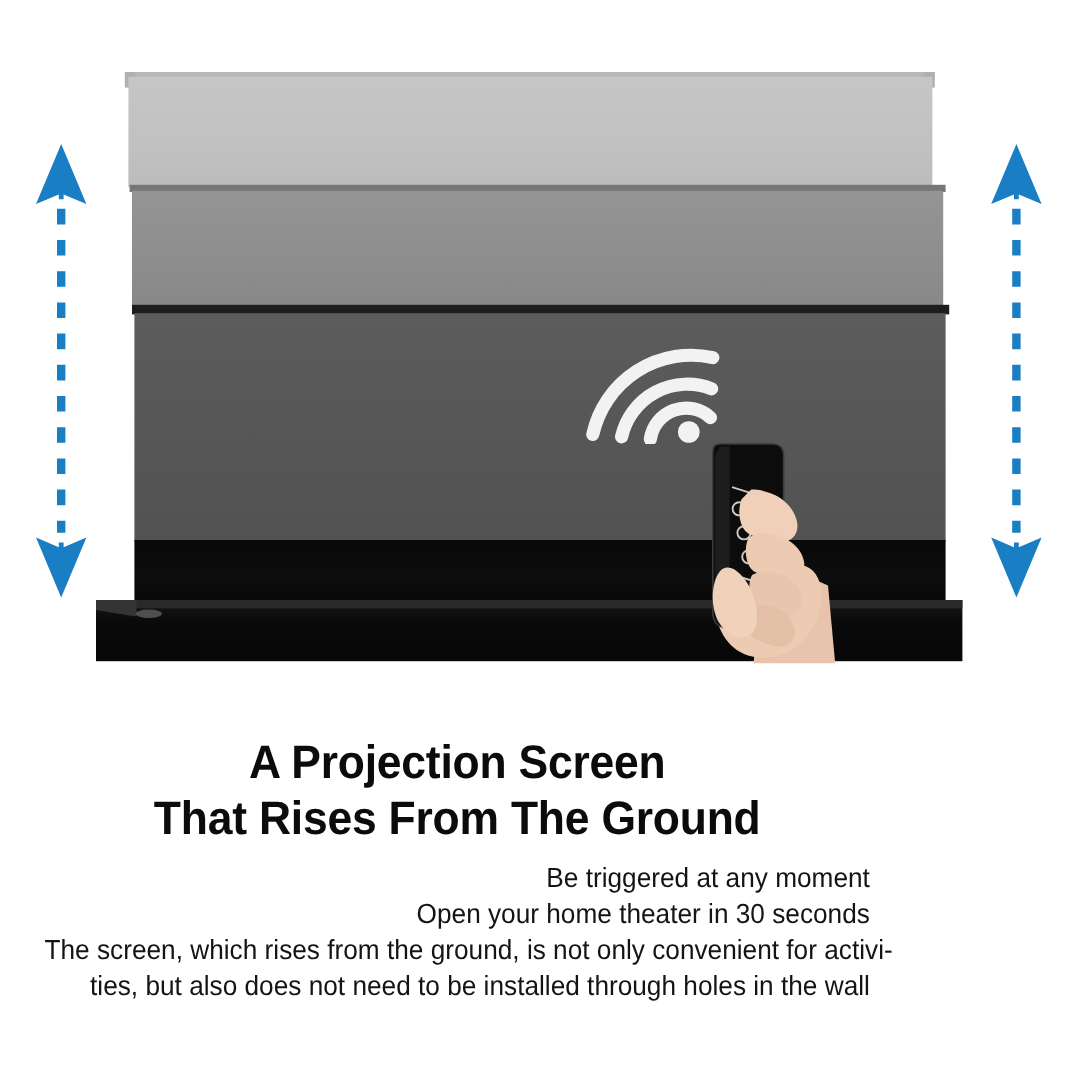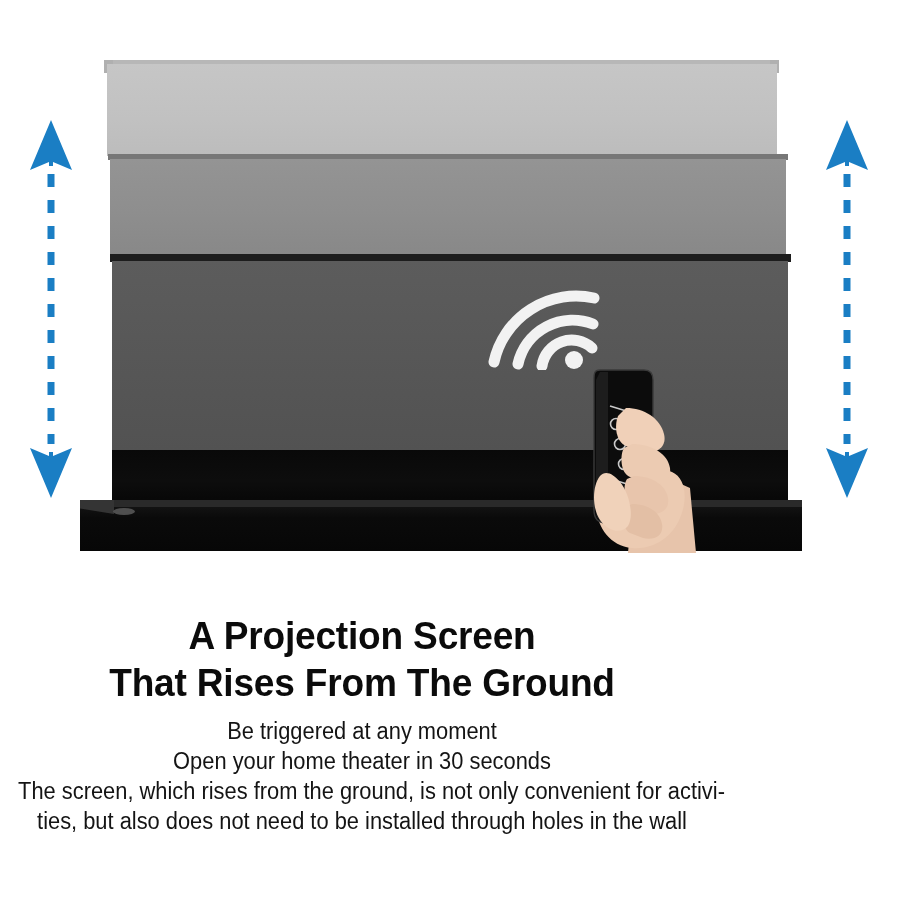--- a/index.html
+++ b/index.html
@@ -164,39 +164,40 @@
   #arrow-left  { left: 28px; }
   #arrow-right { left: 824px; }
 
   
   #text-block {
     position: absolute;
     left: 0;
     top: 612px;
     width: 724px;
     text-align: center;
+    padding-left: 19px;
   }
   .headline {
     color: #0b0b0b;
     font-weight: bold;
     font-size: 39px;
     line-height: 47px;
     letter-spacing: -0.2px;
     white-space: nowrap;
     transform: scaleX(0.95);
   }
   .bodyline {
     color: #141414;
     font-weight: normal;
     font-size: 23px;
     line-height: 30px;
     white-space: nowrap;
     transform: scaleX(0.95);
   }
-  #body-lines { margin-top: 10px; }
+  #body-lines { margin-top: 10px; text-align: right; }
 </style>
 </head>
 <body>
 
 <div id="page">
 
   <div id="product-scene">
 
     <div id="panel-top-bar"></div>
     <div class="corner-tab" id="tab-top-left"></div>

